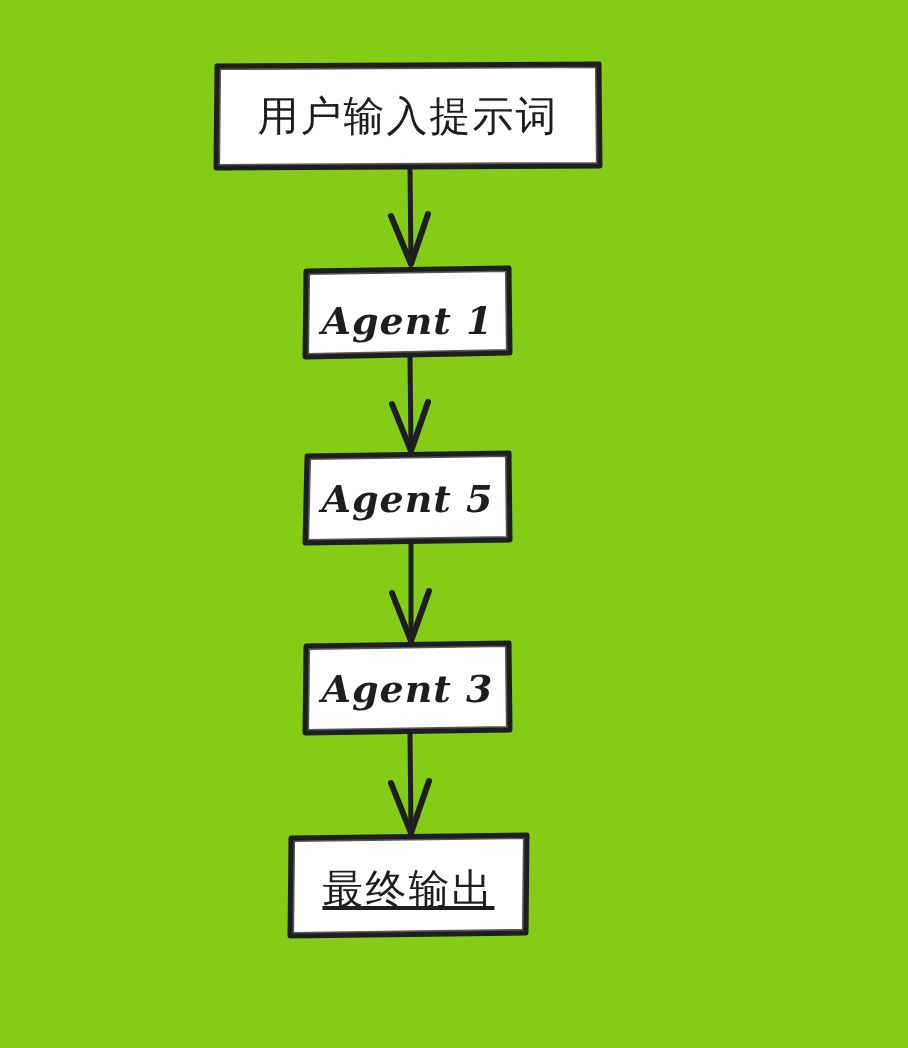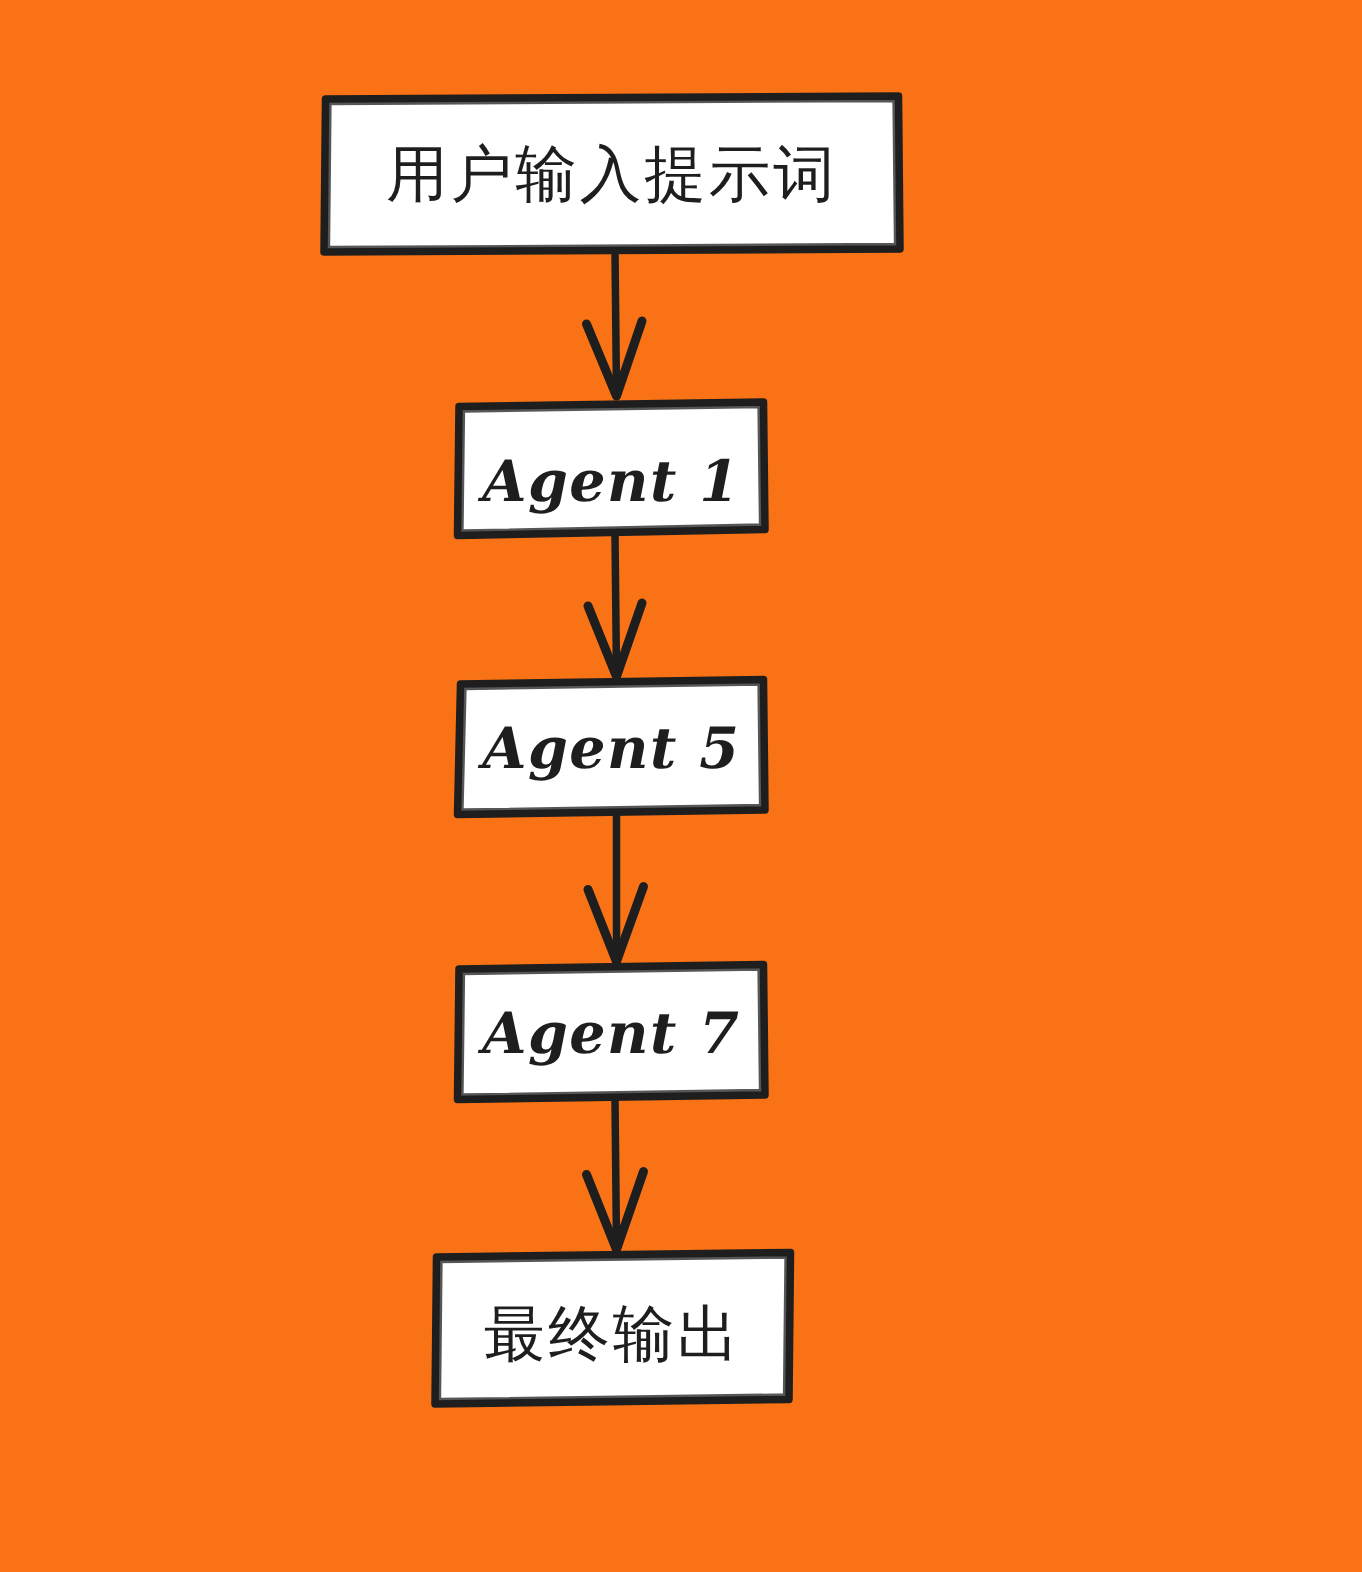--- a/index.html
+++ b/index.html
@@ -10,21 +10,21 @@
   body {
     width: 908px;
     height: 1048px;
     overflow: hidden;
     font-family: "Liberation Sans", sans-serif;
   }
   #diagram-canvas {
     position: relative;
     width: 908px;
     height: 1048px;
-    background: #f97316;
+    background: #84cc16;
   }
   #diagram-svg {
     position: absolute;
     top: 0;
     left: 0;
     width: 908px;
     height: 1048px;
     display: block;
   }
   .node-label {
@@ -103,17 +103,17 @@
     </g>
 
   </svg>
 
   <div class="node-label label-cjk" style="left:216px; top:64px; width:384px; height:104px;">用户输入提示词</div>
 
   <div class="node-label label-latin" style="left:305px; top:268px; width:205px; height:104px;">Agent 1</div>
 
   <div class="node-label label-latin" style="left:305px; top:453px; width:205px; height:90px;">Agent 5</div>
 
-  <div class="node-label label-latin" style="left:305px; top:643px; width:205px; height:90px;">Agent 7</div>
+  <div class="node-label label-latin" style="left:305px; top:643px; width:205px; height:90px;">Agent 3</div>
 
-  <div class="node-label label-cjk" style="left:290px; top:835px; width:237px; height:109px;">最终输出</div>
+  <div class="node-label label-cjk" style="left:290px; top:835px; width:237px; height:109px;text-decoration:underline;">最终输出</div>
 
 </div>
 
 </body></html>

